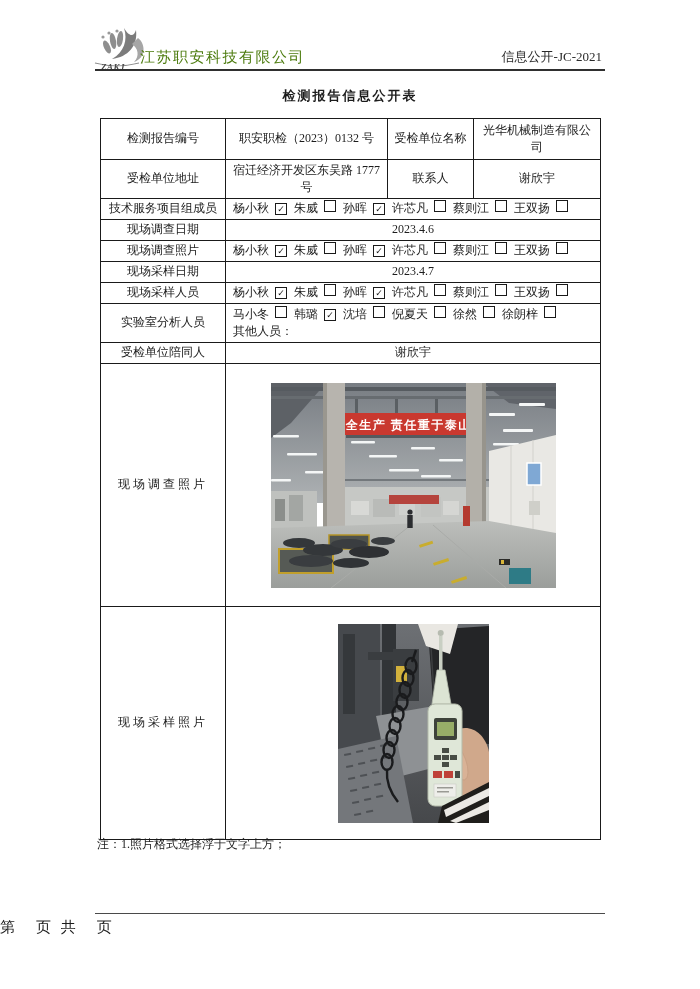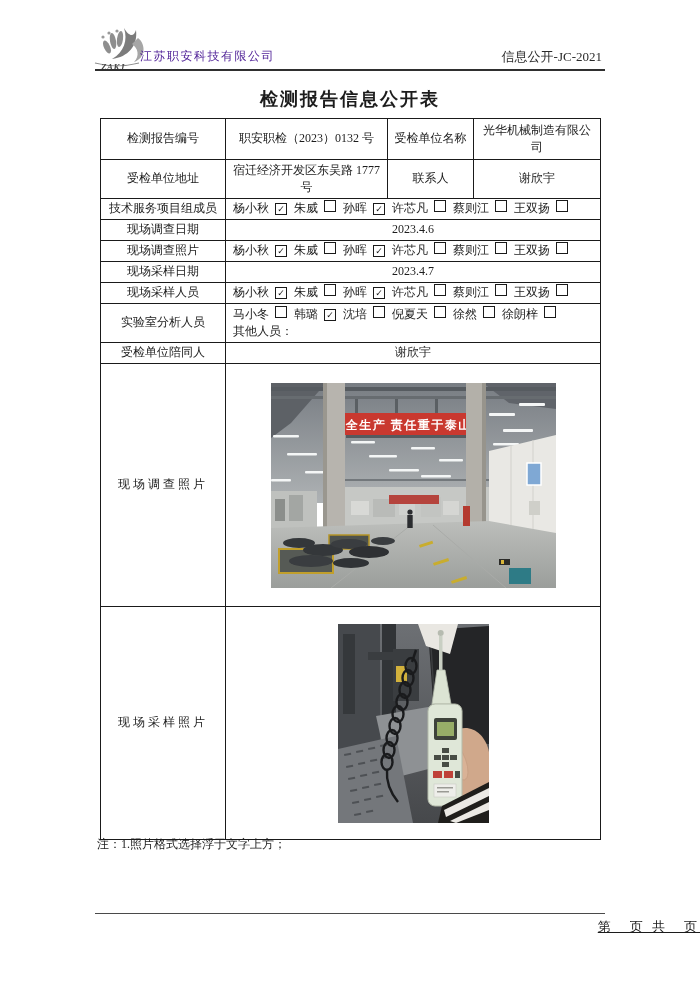--- a/index.html
+++ b/index.html
@@ -1,25 +1,25 @@
 <!DOCTYPE html>
 <html><head>
 <meta charset="utf-8">
 <style>
   html,body{margin:0;padding:0;background:#ffffff;}
   .page{position:relative;width:700px;height:989px;background:#fff;overflow:hidden;
         font-family:"Liberation Serif","DejaVu Serif",serif;color:#1c1c1c;}
   
   .logo{position:absolute;left:93px;top:26px;width:70px;height:46px;}
-  .company{position:absolute;left:140px;top:48px;font-size:12px;letter-spacing:1.5px;color:#4c1d95;}
+  .company{position:absolute;left:140px;top:48px;font-size:15px;letter-spacing:1.5px;color:#4d7c0f;}
   .doc-code{position:absolute;top:48px;right:98px;font-size:13px;color:#2a2a2a;}
   .header-rule{position:absolute;left:95px;top:69px;width:510px;height:2px;background:#2f2f2f;}
   
   .title{position:absolute;top:87px;left:0;width:100%;text-align:center;
-         font-size:18px;font-weight:bold;letter-spacing:2px;}
+         font-size:13px;font-weight:bold;letter-spacing:2px;}
   
   table.main{position:absolute;left:100px;top:118px;width:500px;border-collapse:collapse;table-layout:fixed;}
   table.main td{border:1px solid #1a1a1a;font-size:12px;padding:0 6px;vertical-align:middle;line-height:1.45;}
   td.lbl{text-align:center;}
   td.ctr{text-align:center;}
   .sp{letter-spacing:3px;}
   tr.r-tall td{height:40px;}
   tr.r-tall2 td{height:38px;}
   tr.r-thin td{height:20px;}
   tr.r-lab td{height:38px;}
@@ -28,21 +28,21 @@
   .members{display:block;padding-left:1px;}
   .member{margin-right:7px;white-space:nowrap;}
   .member:last-child{margin-right:0;}
   .cb{display:inline-block;width:10px;height:10px;border:1px solid #1a1a1a;margin-left:3px;
       font-size:9px;line-height:10px;text-align:center;vertical-align:0px;font-family:"DejaVu Sans",sans-serif;}
   .other-line{display:block;padding-left:1px;}
   td.photo-cell{text-align:center;padding:0;}
   
   .note{position:absolute;left:97px;top:836px;font-size:12px;}
   .footer-rule{position:absolute;left:95px;top:913px;width:510px;height:1px;background:#4a4a4a;}
-  .footer-text{position:absolute;top:918px;left:0;width:100%;text-align:right;font-size:13px;letter-spacing:3px;text-decoration:underline;}
+  .footer-text{position:absolute;top:918px;left:0;width:100%;text-align:left;font-size:15px;letter-spacing:3px;}
   svg{display:inline-block;vertical-align:middle;}
 </style>
 </head>
 <body>
 
 <div class="page">
 
   <svg class="logo" viewBox="0 0 70 46">
     <g>
       <ellipse cx="14" cy="21" rx="3" ry="7" fill="#8e8e8e" transform="rotate(-25 14 21)"></ellipse>

